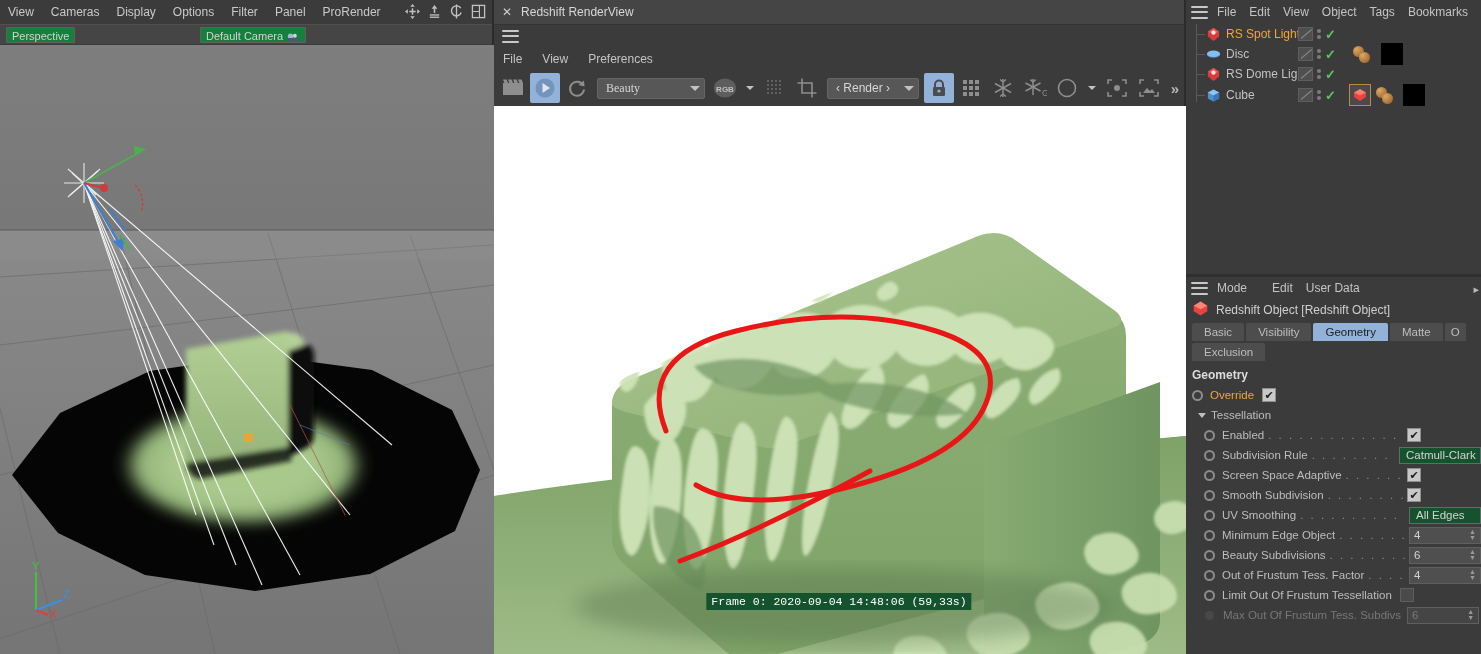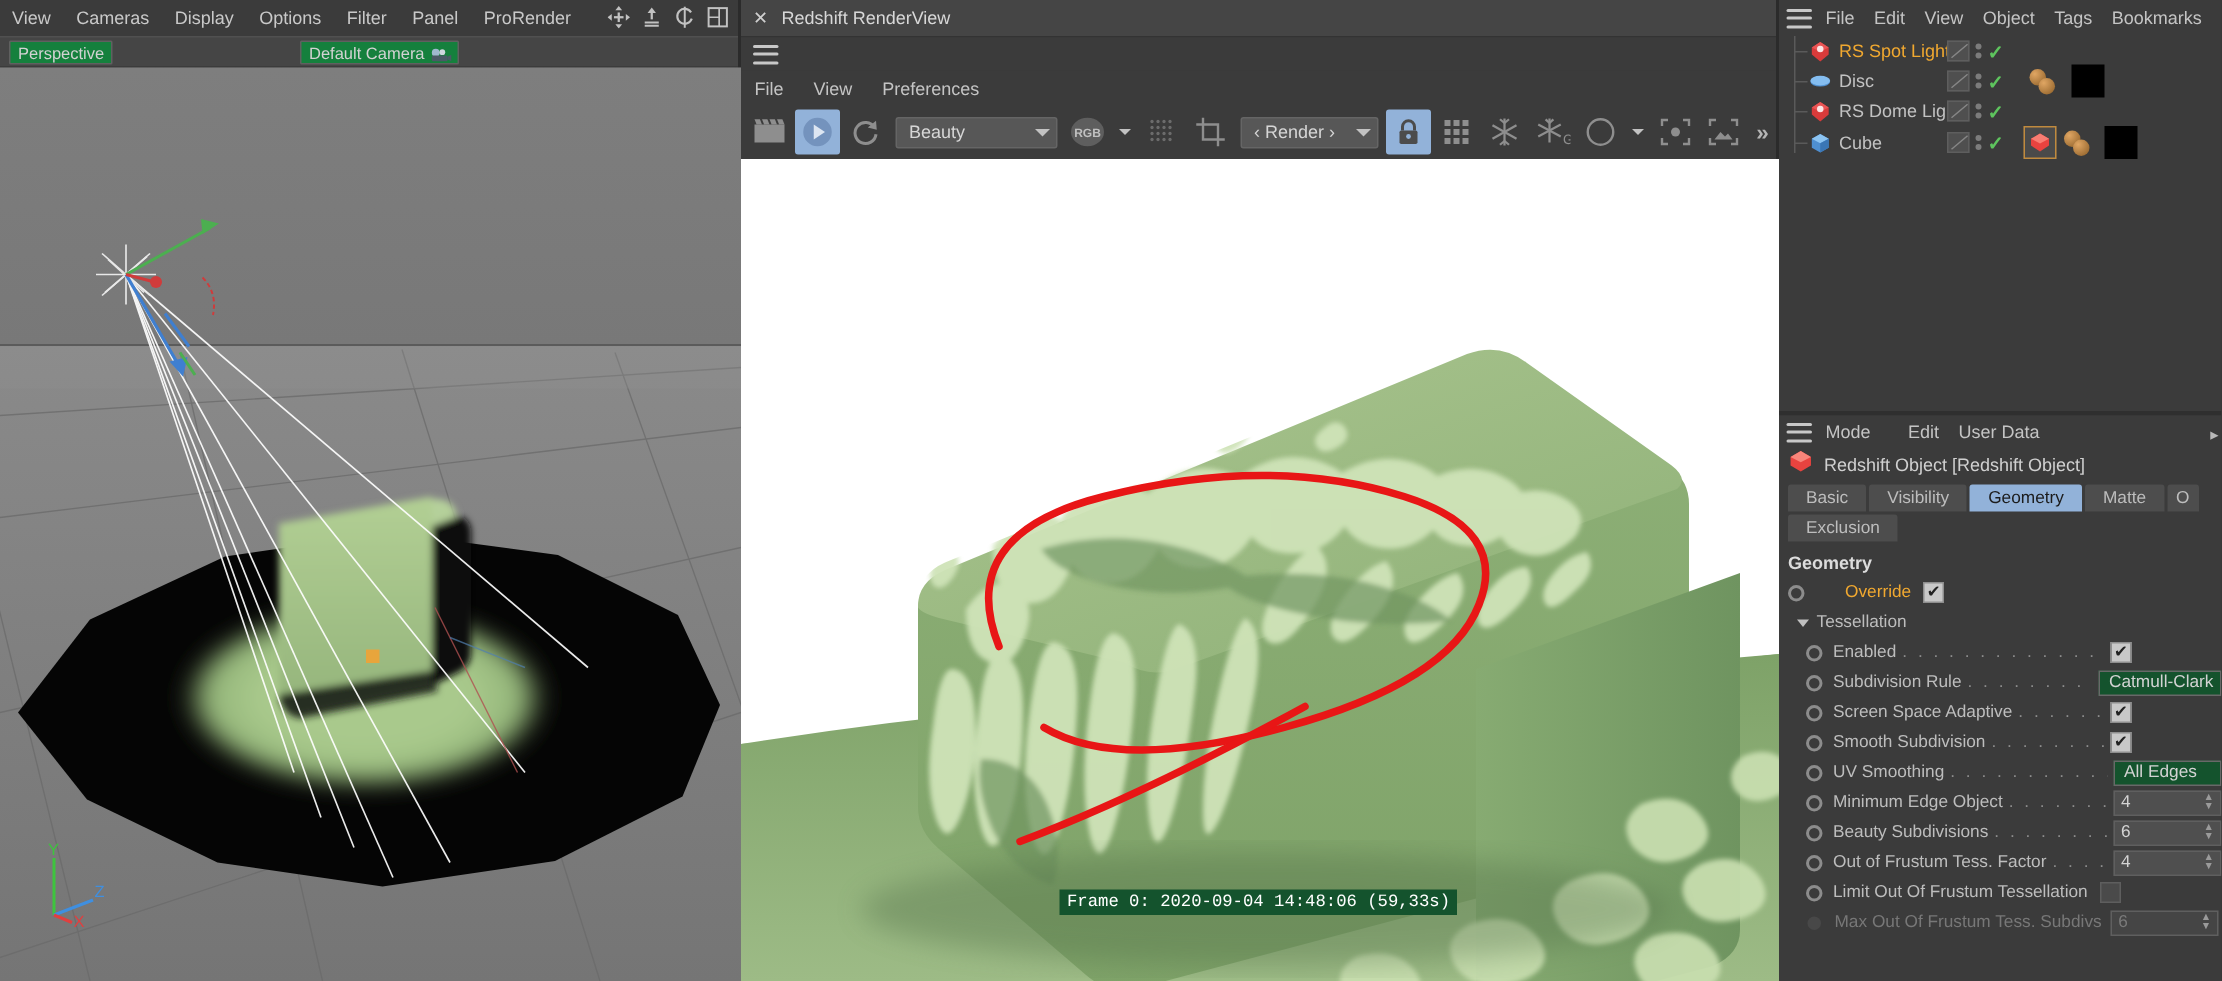--- a/index.html
+++ b/index.html
@@ -105,21 +105,21 @@
   .tabrow { display:flex; padding-left:6px; gap:2px; margin-top:2px; }
   .tab { height:18px; background:#4d4d4d; color:#bdbdbd; font-size:11.5px; line-height:18px;
          padding:0 12px; border-radius:2px 2px 0 0; cursor:pointer; white-space:nowrap;}
   .tab.active { background:#92b2d9; color:#1c1c1c; }
   .sec-title { font-size:12px; color:#dcdcdc; font-weight:bold; padding:7px 0 3px 6px; }
   .prow { height:20px; display:flex; align-items:center; padding-left:6px; position:relative; }
   .radio { width:11px;height:11px;border-radius:50%;border:2px solid #8c8c8c;background:#3b3b3b;
            margin-right:7px; flex:0 0 auto;}
   .radio.dim { border-color:#5a5a5a; background:#484848; width:9px;height:9px;border-width:0; }
   .plabel { font-size:11.5px; color:#bdbdbd; white-space:nowrap; }
-  .plabel.orange { color:#f0a830;margin-left:20px; }
+  .plabel.orange { color:#f0a830; }
   .plabel.dim { color:#777; }
   .dots-fill { flex:1; overflow:hidden; white-space:nowrap; color:#8d8d8d; font-size:11.5px;
                margin:0 4px; letter-spacing:2px;}
   .cbox { width:14px;height:14px;background:#c8c8c8;border:1px solid #8e8e8e;display:flex;
           align-items:center;justify-content:center;color:#222;font-size:11px;line-height:1;}
   .cbox.empty { background:#4a4a4a; border-color:#5e5e5e; }
   .combo { height:17px; background:#14532d; border:1px solid #686868; color:#d3d3d3; font-size:11.5px;
            line-height:15px; padding:0 6px; white-space:nowrap; overflow:hidden; }
   .numf { height:17px; background:#4f4f4f; border:1px solid #5f5f5f; color:#d3d3d3; font-size:11.5px;
           line-height:15px; padding:0 4px; display:flex; align-items:center; justify-content:space-between;}
@@ -346,21 +346,21 @@
           <circle cx="11" cy="11" r="9.5" fill="#7493bd"></circle>
           <polygon points="8.5,6 16,11 8.5,16" fill="#dde6f2"></polygon>
         </svg>
       </span>
       <span class="tb">
         <svg width="20" height="20" viewBox="0 0 20 20">
           <path d="M16 7 A7 7 0 1 0 17 11.5" stroke="#8e8e8e" stroke-width="2" fill="none"></path>
           <polygon points="17,2.5 17.5,8.5 11.5,7" fill="#8e8e8e"></polygon>
         </svg>
       </span>
-      <span class="dd" style="width:128px;margin:0 3px;">
+      <span class="dd" style="width:128px;margin:0 3px;font-family:Liberation Serif, serif;">
         <span class="cap">Beauty</span>
         <span class="caret"></span>
       </span>
       <span class="tb">
         <svg width="26" height="22" viewBox="0 0 26 22">
           <ellipse cx="13" cy="11" rx="11" ry="9.5" fill="#5e5e5e"></ellipse>
           <text x="13" y="14.5" text-anchor="middle" fill="#c0c0c0" font-size="8" font-family="Liberation Sans, sans-serif" font-weight="bold">RGB</text>
         </svg>
       </span>
       <span class="tb" style="width:16px">

